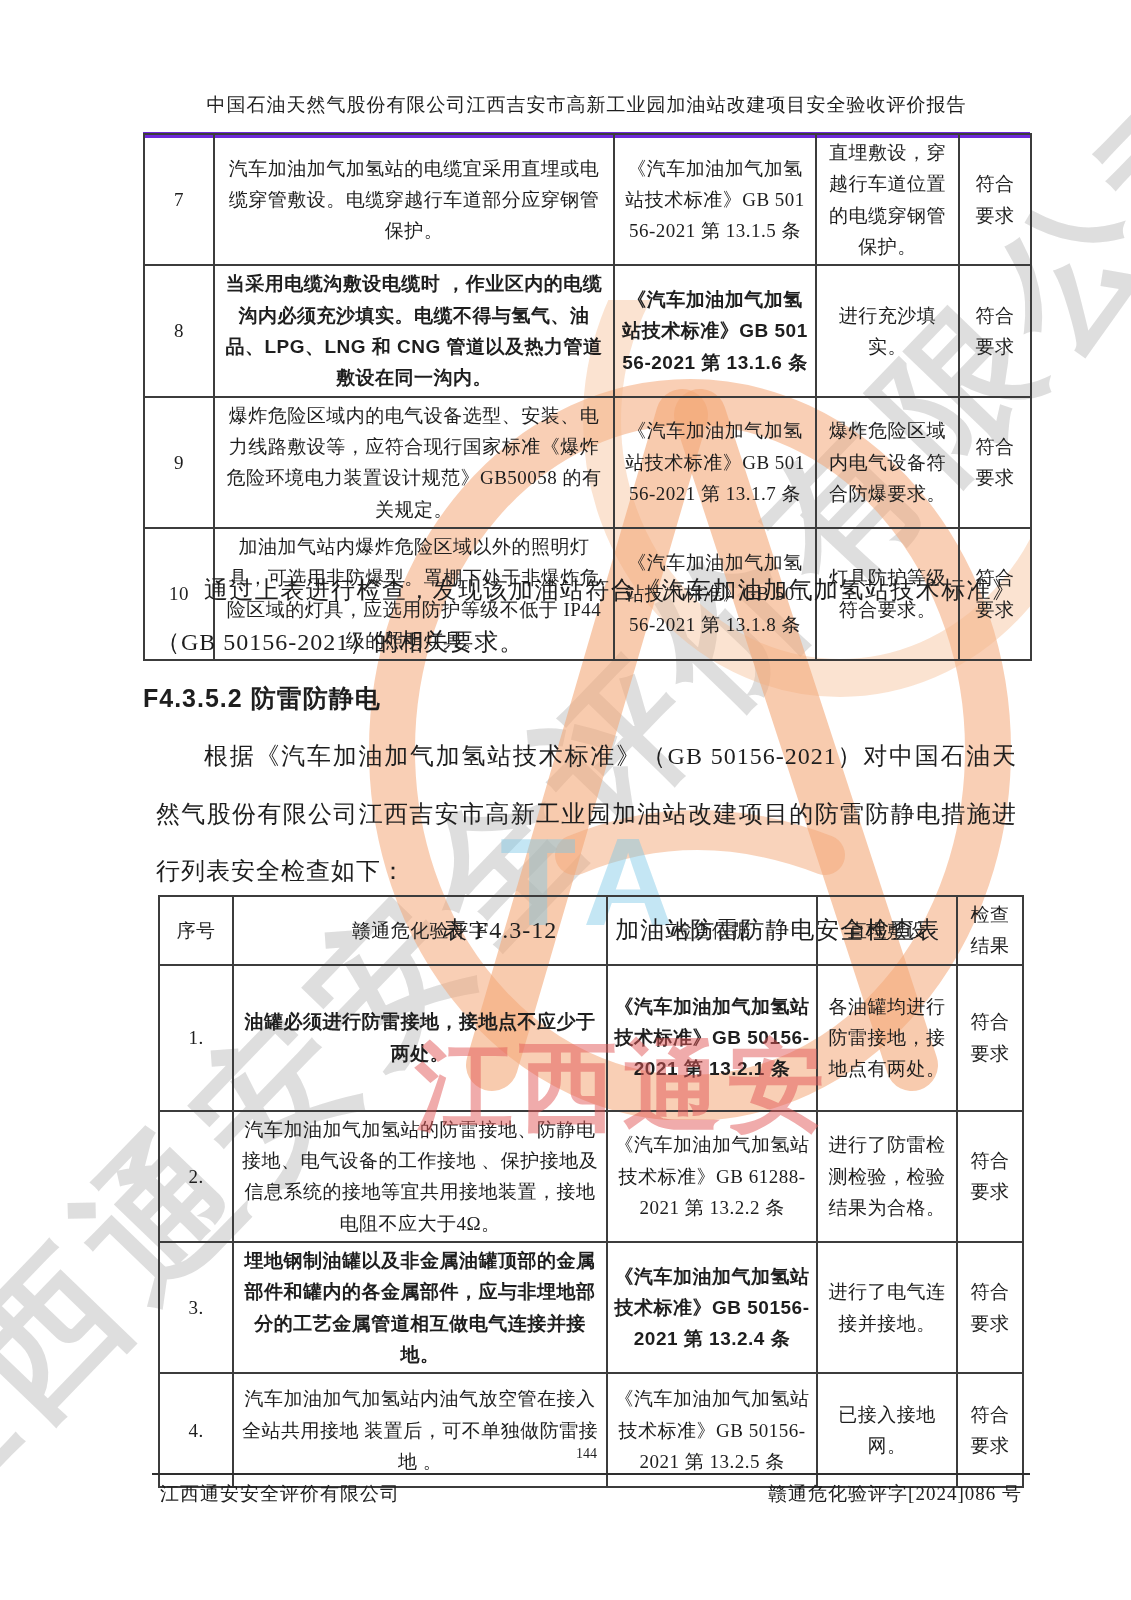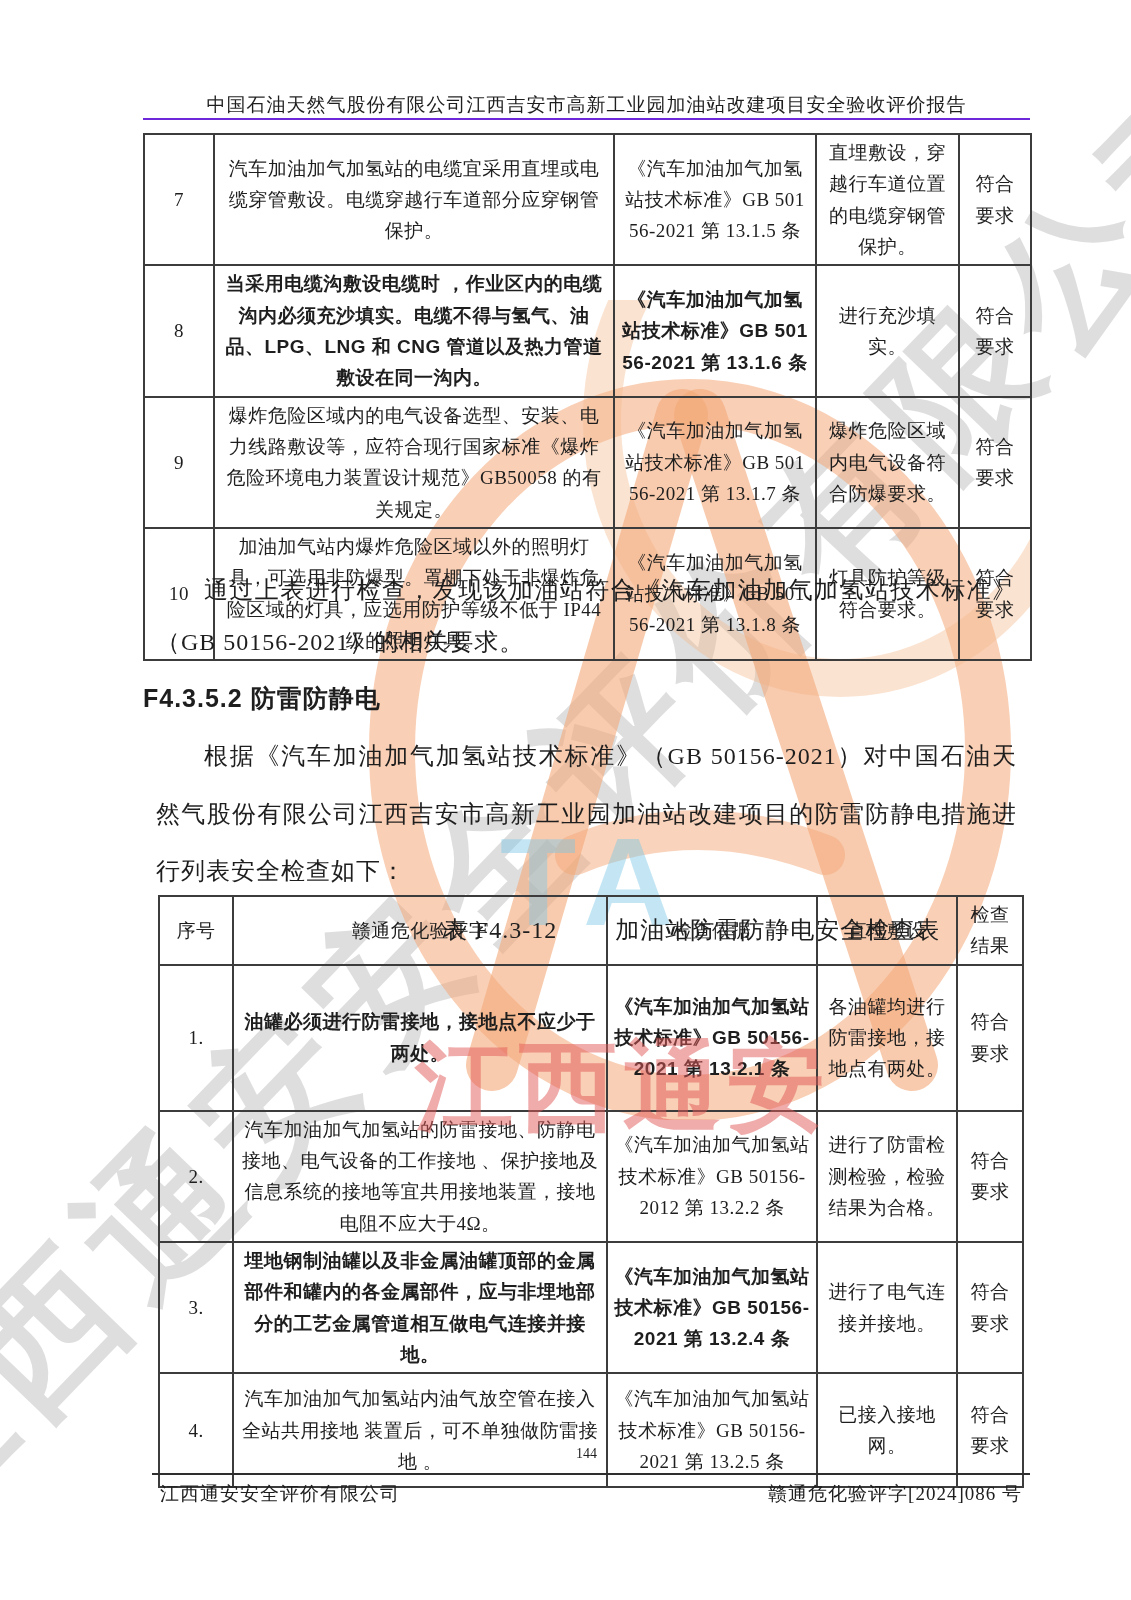--- a/index.html
+++ b/index.html
@@ -26,21 +26,21 @@
   .wm-red{
     position:absolute;left:415px;top:1022px;z-index:2;pointer-events:none;
     font-weight:bold;font-size:98px;letter-spacing:6px;
     color:rgba(226,88,88,0.5);white-space:nowrap;
   }
   
   .content{position:absolute;inset:0;z-index:1;}
   .page-header{
     position:absolute;top:92px;left:143px;width:887px;
     text-align:center;font-size:19px;letter-spacing:1px;
-    padding-bottom:0;border-bottom:2px solid #6d28d9;
+    padding-bottom:14px;border-bottom:6px solid #6d28d9;
   }
   table{border-collapse:collapse;table-layout:fixed;background:transparent;}
   td,th{
     border:2px solid #3c3c3c;text-align:center;vertical-align:middle;
     font-size:19px;line-height:1.65;padding:2px 6px;letter-spacing:0.5px;
     word-break:break-all;
   }
   .t1{position:absolute;top:133px;left:143px;width:887px;}
   .t1 col.c1{width:70px;}  .t1 col.c2{width:400px;}
   .t1 col.c3{width:202px;} .t1 col.c4{width:143px;} .t1 col.c5{width:72px;}
@@ -161,21 +161,21 @@
     <tr class="h146">
       <td>1.</td>
       <td class="b">油罐必须进行防雷接地，接地点不应少于两处。</td>
       <td class="b">《汽车加油加气加氢站技术标准》GB 50156-2021 第 13.2.1 条</td>
       <td>各油罐均进行防雷接地，接地点有两处。</td>
       <td>符合要求</td>
     </tr>
     <tr class="h122">
       <td>2.</td>
       <td>汽车加油加气加氢站的防雷接地、防静电接地、电气设备的工作接地 、保护接地及信息系统的接地等宜共用接地装置，接地 电阻不应大于4Ω。</td>
-      <td>《汽车加油加气加氢站技术标准》GB 50156-2012 第 13.2.2 条</td>
+      <td>《汽车加油加气加氢站技术标准》GB 61288-2021 第 13.2.2 条</td>
       <td>进行了防雷检测检验，检验结果为合格。</td>
       <td>符合要求</td>
     </tr>
     <tr class="h120">
       <td>3.</td>
       <td class="b">埋地钢制油罐以及非金属油罐顶部的金属部件和罐内的各金属部件，应与非埋地部分的工艺金属管道相互做电气连接并接地。</td>
       <td class="b">《汽车加油加气加氢站技术标准》GB 50156-2021 第 13.2.4 条</td>
       <td>进行了电气连接并接地。</td>
       <td>符合要求</td>
     </tr>

